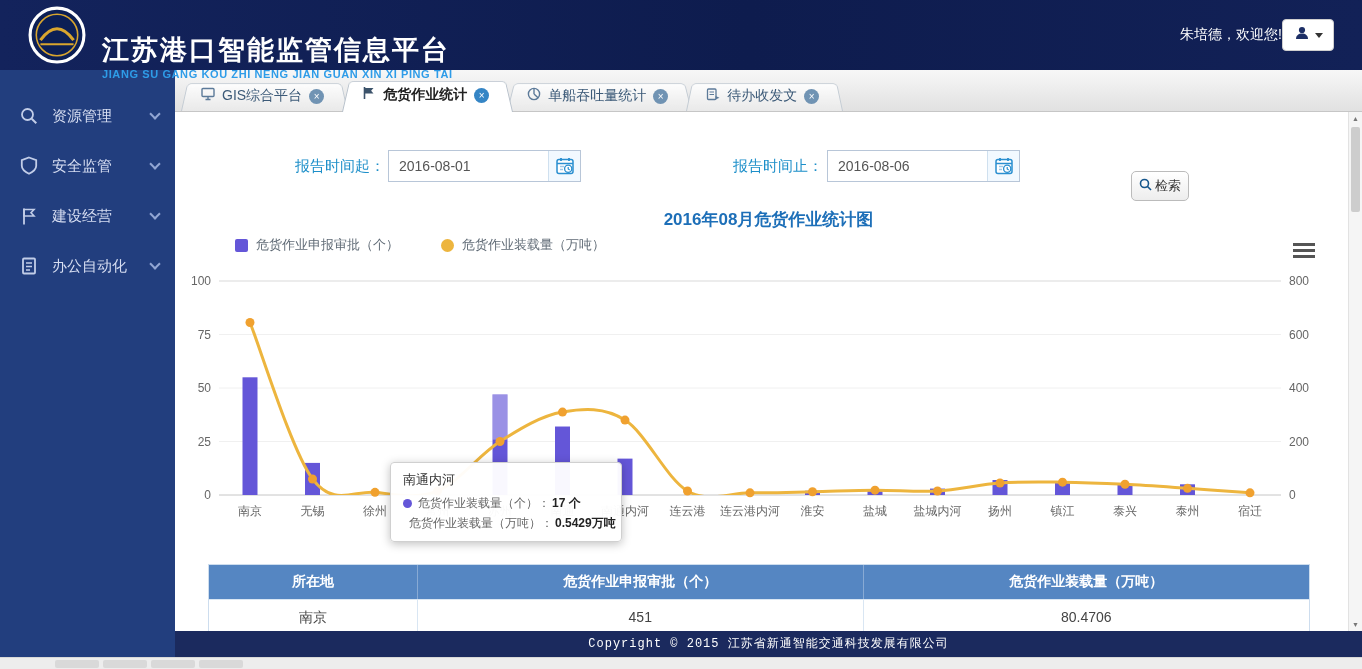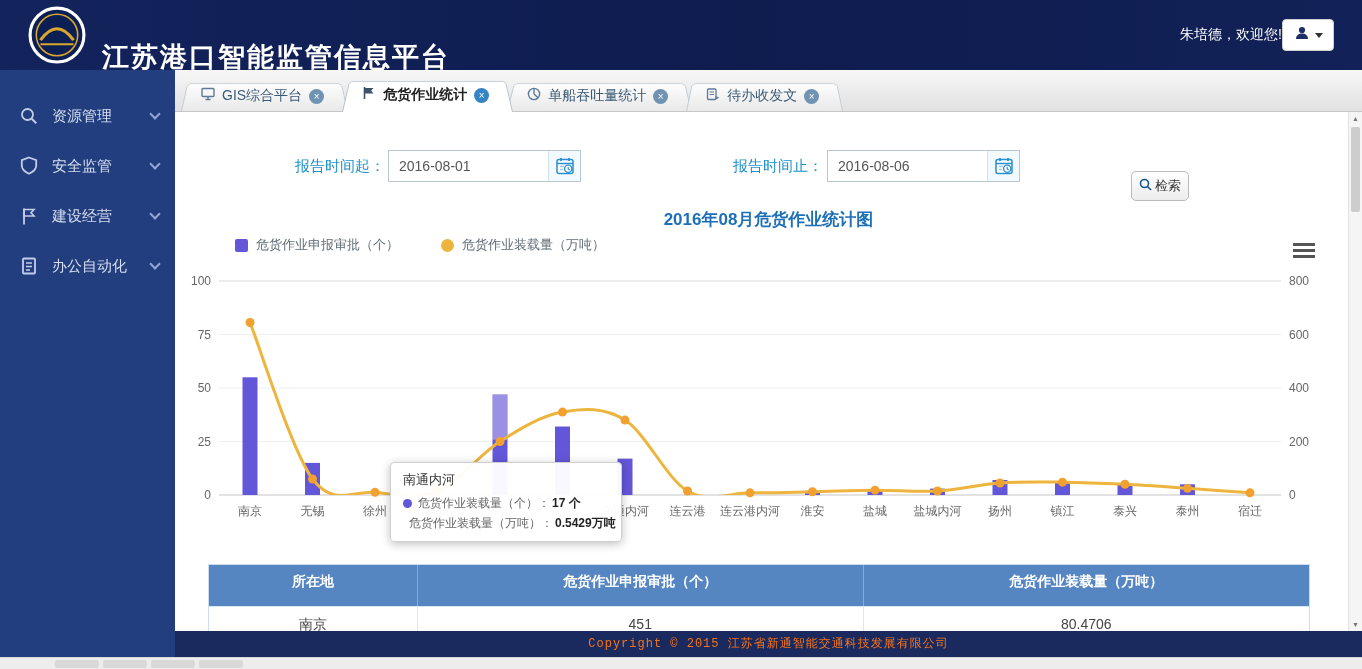--- a/index.html
+++ b/index.html
@@ -70,26 +70,26 @@
   .tooltip{position:absolute;left:215px;top:350px;width:232px;background:rgba(255,255,255,.96);border:1px solid #d0d0d0;border-radius:4px;box-shadow:0 2px 10px rgba(0,0,0,.25);padding:8px 12px 9px;z-index:5;}
   .tt-title{font-size:13px;color:#333;margin-bottom:6px;}
   .tt-row{display:flex;align-items:center;font-size:12px;color:#666;margin-top:3px;white-space:nowrap;}
   .tt-dot{width:9px;height:9px;border-radius:50%;margin-right:6px;display:inline-block;}
   .tt-value{color:#222;margin-left:2px;}
 
   
   .dtable{position:absolute;top:452px;left:33px;width:1102px;border:1px solid #cdddee;font-size:14px;}
   .trow{display:grid;grid-template-columns:19% 40.5% 40.5%;}
   .thead{background:#5586C2;color:#fff;font-weight:bold;}
-  .thead .cell{height:41px;line-height:33px;border-right:1px solid rgba(255,255,255,.3);}
+  .thead .cell{height:34px;line-height:33px;border-right:1px solid rgba(255,255,255,.3);}
   .tbody .cell{height:34px;line-height:34px;color:#444;border-right:1px solid #d9e6f3;border-top:1px solid #d9e6f3;background:#fff;}
   .cell{text-align:center;overflow:hidden;}
   .cell:last-child{border-right:none;}
 
-  .page-footer{position:absolute;top:519px;left:0;width:100%;height:26px;background:#1b2a5e;color:#f97316;text-align:center;line-height:26px;font-size:12px;letter-spacing:1px;font-family:"Liberation Mono","DejaVu Sans Mono",monospace;}
+  .page-footer{position:absolute;top:519px;left:0;width:100%;height:26px;background:#1b2a5e;color:#ffffff;text-align:center;line-height:26px;font-size:12px;letter-spacing:1px;font-family:"Liberation Mono","DejaVu Sans Mono",monospace;}
 
   
   .scroll-track{position:absolute;right:0;top:0;width:14px;height:519px;background:#f5f5f5;border-left:1px solid #e2e2e2;}
   .scroll-arrow{position:absolute;left:0;width:100%;text-align:center;font-size:7px;color:#777;}
   .scroll-arrow.up{top:3px;}
   .scroll-arrow.down{bottom:3px;}
   .scroll-thumb{position:absolute;top:15px;left:2px;width:9px;height:85px;background:#cdcdcd;border-radius:2px;cursor:pointer;}
 
   
   .bottom-strip{position:relative;height:12px;background:#ededed;border-top:1px solid #d8d8d8;}
@@ -104,20 +104,21 @@
     <div class="logo">
       <svg width="58" height="58" viewBox="0 0 56 56">
         <circle cx="28" cy="28" r="26" fill="#0c1f55" stroke="#ffffff" stroke-width="3"></circle>
         <circle cx="28" cy="28" r="20" fill="none" stroke="#d9a62e" stroke-width="1.5"></circle>
         <path d="M12 33 q16 -22 32 0" fill="none" stroke="#d9a62e" stroke-width="3"></path>
         <path d="M12 37 h32" stroke="#d9a62e" stroke-width="2"></path>
       </svg>
     </div>
     <div class="title-wrap">
       <div class="app-title">江苏港口智能监管信息平台</div>
+      <div class="app-subtitle">JIANG SU GANG KOU ZHI NENG JIAN GUAN XIN XI PING TAI</div>
     </div>
     <div class="topbar-right">
       <span class="welcome">朱培德，欢迎您!</span>
       <div class="user-btn">
         <span>
           <svg width="16" height="16" viewBox="0 0 16 16">
               <circle cx="8" cy="5" r="3.1" fill="#1d2f66"></circle>
               <path d="M2 14c0-3.4 2.7-5.4 6-5.4s6 2 6 5.4z" fill="#1d2f66"></path>
             </svg>
         </span>

